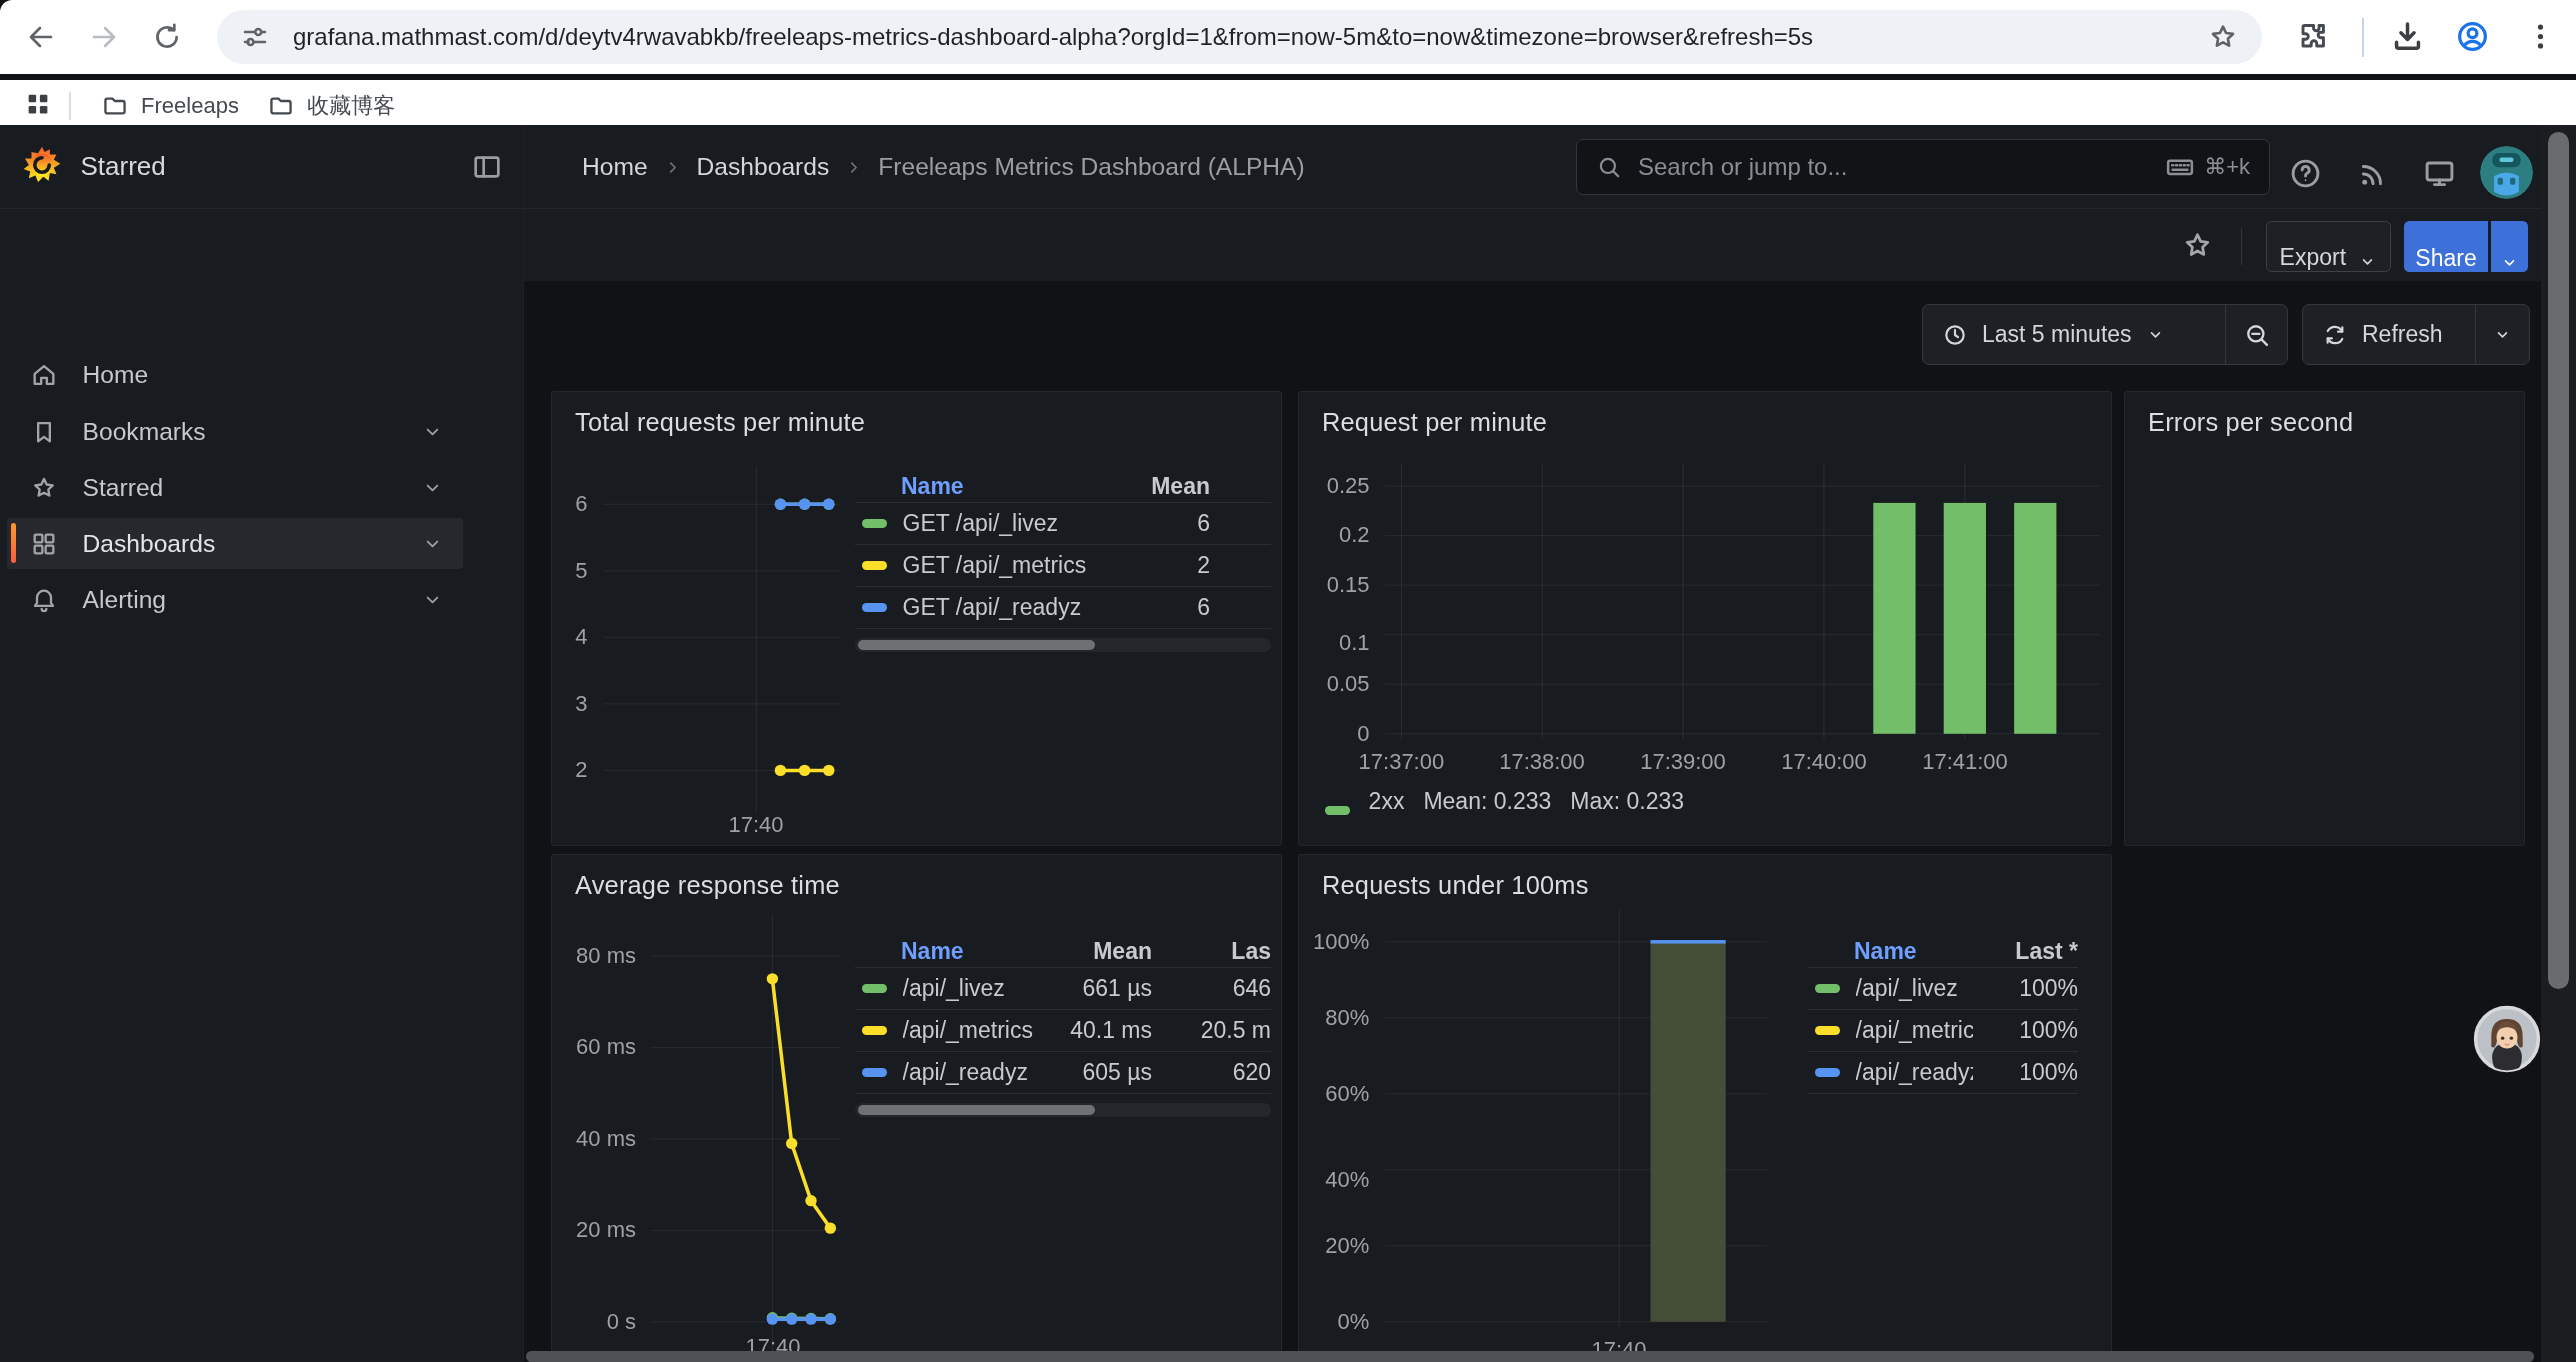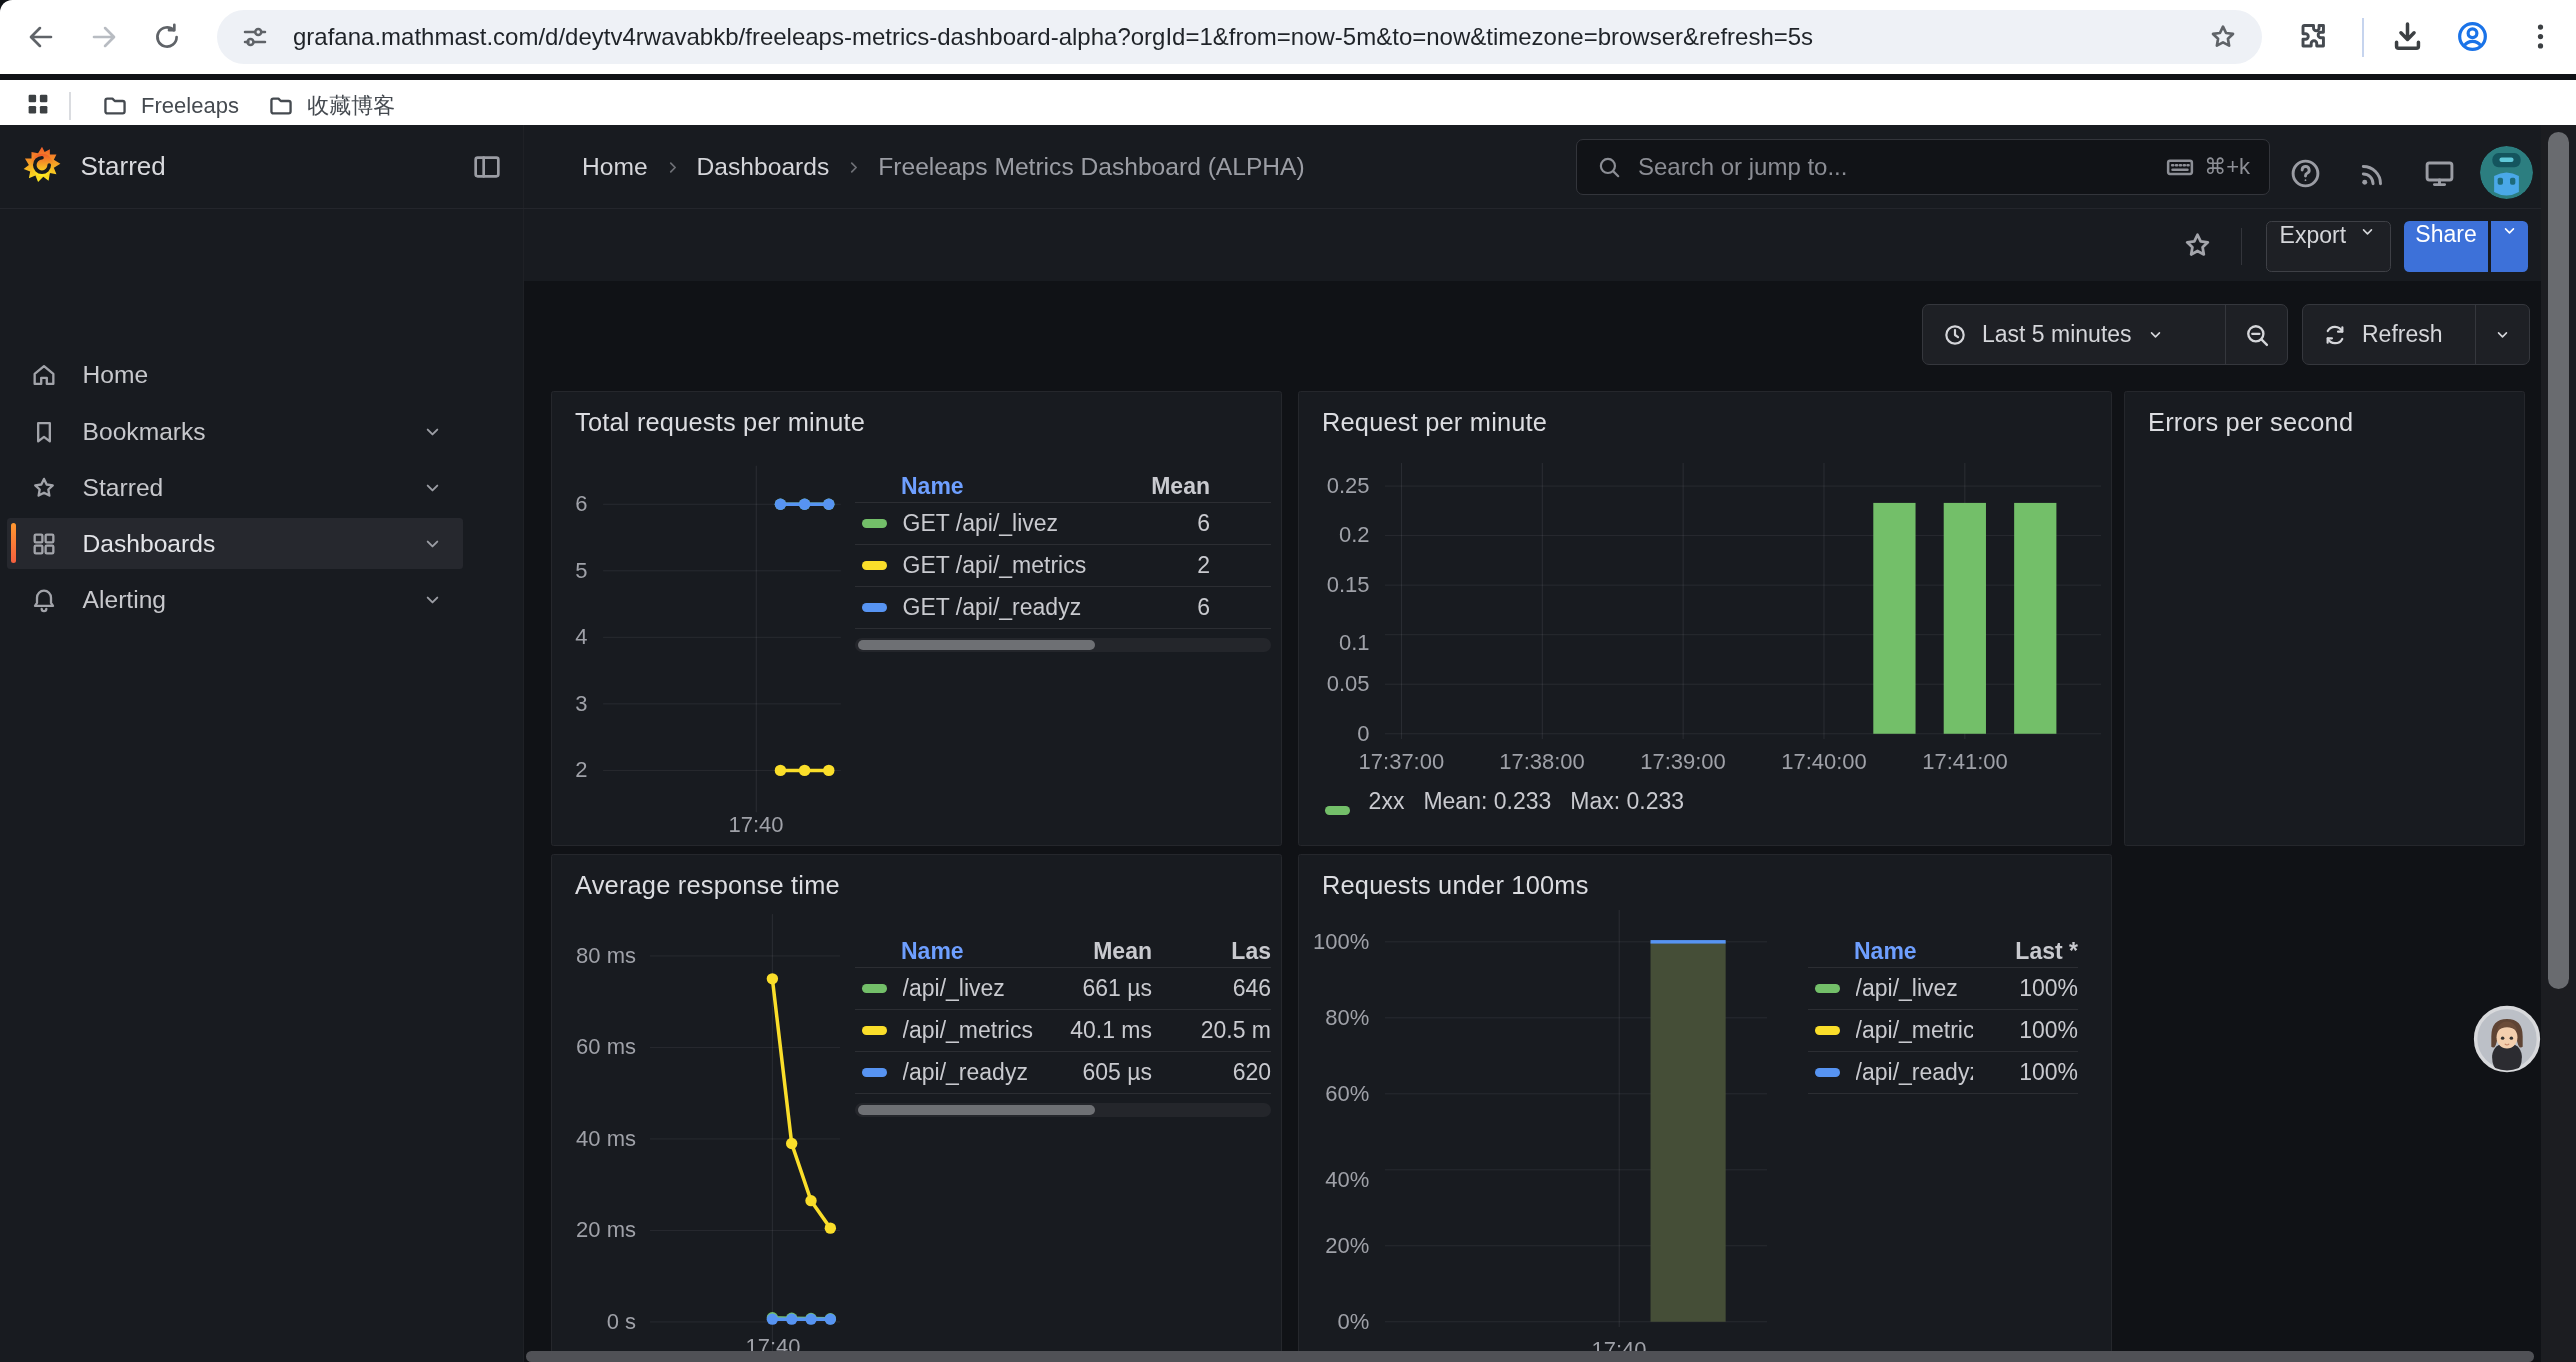--- a/index.html
+++ b/index.html
@@ -42,21 +42,21 @@
   #grafava { left:2480px; top:146px; width:53px; height:53px; border-radius:50%; overflow:hidden; }
 
   .navitem { left:7px; width:456px; height:51px; display:flex; align-items:center; border-radius:3.5px; color:#c7c8cc; }
   .navitem .nicon { width:28px; height:28px; margin-left:23px; color:#a2a4aa; }
   .navitem .nlabel { font-size:24.6px; margin-left:24.6px; flex:1; }
   .navitem .nchev { width:23px; height:23px; margin-right:19px; color:#9b9da4; }
   .navitem.active { background:#26282e; }
   .navitem.active .accent { position:absolute; left:3.5px; top:5.3px; width:5.3px; height:40px; border-radius:2.6px;
     background:linear-gradient(#FF9830,#F55F3E); }
 
-  .gbtn { display:flex; align-items:flex-start; justify-content:center; gap:12.3px; background:#1e2025; border:0.9px solid #3e4046;
+  .gbtn { display:flex; align-items:flex-end; justify-content:center; gap:12.3px; background:#1e2025; border:0.9px solid #3e4046;
     border-radius:5.3px; color:#d5d6da; font-size:23px; }
   #exportbtn { left:2266px; top:221px; width:125px; height:51px; }
   #sharebtn { left:2404px; top:221px; width:84px; height:51px; background:#3D71D9; border:none; border-radius:5.3px 0 0 5.3px;
     color:#ffffff; font-weight:500; }
   #sharechev { left:2491px; top:221px; width:37px; height:51px; background:#3D71D9; border:none; border-radius:0 5.3px 5.3px 0; color:#fff; }
   #dashstar { left:2176px; top:224px; width:42px; height:42px; color:#a3a5ab; display:flex; align-items:center; justify-content:center; }
   #subdivider { left:2241px; top:228px; width:0.9px; height:37px; background:#33353b; }
 
   #timepicker { left:1922px; top:304px; width:366px; height:61px; background:#1e2025; border:0.9px solid #35373d; border-radius:7px;
     display:flex; align-items:center; color:#d5d6da; }

